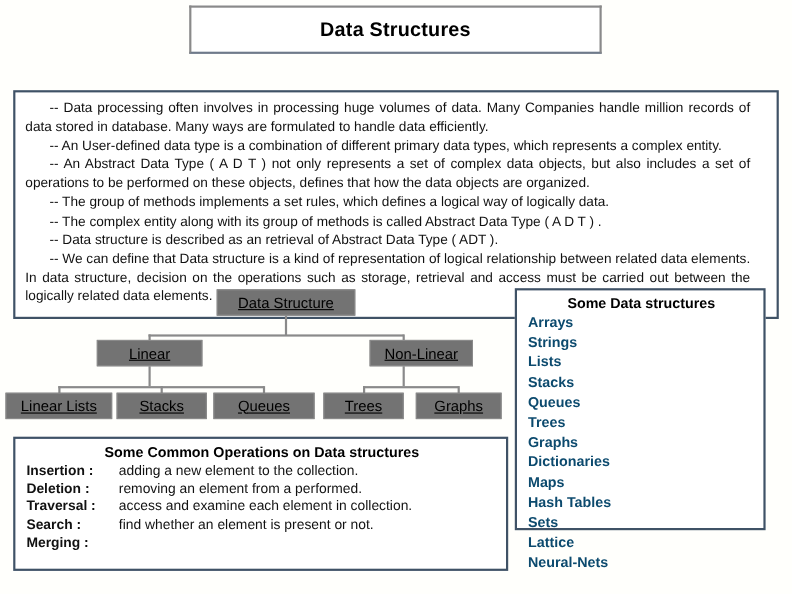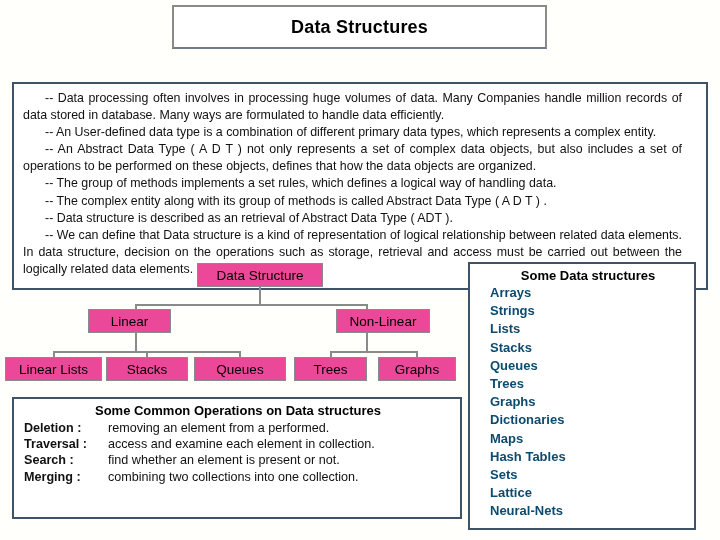--- a/index.html
+++ b/index.html
@@ -56,31 +56,32 @@
     font-size: 12.4px;
     line-height: 17.1px;
     color: #111111;
     text-align: justify;
     text-indent: 22px;
     text-justify: inter-word;
   }
   .node {
     position: absolute;
     border: 1.5px solid #8a8a8a;
-    background: #ec4899;
+    background: #737373;
     box-sizing: border-box;
     display: flex;
     align-items: center;
     justify-content: center;
     font-size: 13.5px;
     color: #000000;
     height: 24px;
+    text-decoration: underline;
   }
   .n-root   { left: 197px; top: 263px;  width: 126px; }
-  .n-linear { left: 88px;  top: 309px;  width: 83px;  }
+  .n-linear { left: 88px;  top: 309px;  width: 96px;  }
   .n-nonlin { left: 336px; top: 309px;  width: 94px;  }
   .n-ll     { left: 5px;   top: 357px;  width: 97px;  }
   .n-stacks { left: 106px; top: 357px;  width: 82px;  }
   .n-queues { left: 194px; top: 357px;  width: 92px;  }
   .n-trees  { left: 294px; top: 357px;  width: 73px;  }
   .n-graphs { left: 378px; top: 357px;  width: 78px;  }
 
   .ln {
     position: absolute;
     background: #8a8a8a;
@@ -120,25 +121,25 @@
     flex: 0 0 84px;
   }
   .ops-desc { flex: 1 1 auto; }
 
   
   .list-box {
     position: absolute;
     left: 468px;
     top: 262px;
     width: 228px;
-    height: 268px;
+    height: 220px;
     border: 2px solid #3f5266;
     background: #ffffff;
     box-sizing: border-box;
-    padding: 4px 8px 4px 20px;
+    padding: 4px 8px 4px 10px;
   }
   .list-title {
     text-align: center;
     font-size: 13px;
     font-weight: bold;
     color: #000000;
     margin-bottom: 1px;
   }
   .list-item {
     font-size: 13px;
@@ -151,21 +152,21 @@
 <body>
 
 <div class="title-box">
   <span class="title-text">Data Structures</span>
 </div>
 
 <div class="intro-box">
   <p>-- Data processing often involves in processing huge volumes of data. Many Companies handle million records of data stored in database. Many ways are formulated to handle data efficiently.</p>
   <p>-- An User-defined data type is a combination of different primary data types, which represents a complex entity.</p>
   <p>-- An Abstract Data Type ( A D T ) not only represents a set of complex data objects, but also includes a set of operations to be performed on these objects, defines that how the data objects are organized.</p>
-  <p>-- The group of methods implements a set rules, which defines a logical way of handling data.</p>
+  <p>-- The group of methods implements a set rules, which defines a logical way of logically data.</p>
   <p>-- The complex entity along with its group of methods is called Abstract Data Type ( A D T ) .</p>
   <p>--  Data structure is described as an retrieval of Abstract Data Type ( ADT ).</p>
   <p>-- We can define that Data structure is a kind of representation of logical relationship between related data elements. In data structure, decision on the operations such as storage, retrieval and access must be carried out between the logically related data elements.</p>
 </div>
 
 <div>
 
   <div class="ln ln-v" style="left:259px; top:287px; height:18px;"></div>
 
   <div class="ln ln-h" style="left:135px; top:304px; width:232px;"></div>
@@ -190,34 +191,37 @@
   <div class="node n-stacks">Stacks</div>
   <div class="node n-queues">Queues</div>
   <div class="node n-trees">Trees</div>
   <div class="node n-graphs">Graphs</div>
 </div>
 
 <div class="ops-box">
   <div class="ops-title">Some Common Operations on Data structures</div>
 
   <div class="ops-row">
+    <span class="ops-label">Insertion :</span>
+    <span class="ops-desc">adding a new element to the collection.</span>
+  </div>
+  <div class="ops-row">
     <span class="ops-label">Deletion :</span>
     <span class="ops-desc">removing an element from a performed.</span>
   </div>
   <div class="ops-row">
     <span class="ops-label">Traversal :</span>
     <span class="ops-desc">access and examine each element in collection.</span>
   </div>
   <div class="ops-row">
     <span class="ops-label">Search :</span>
     <span class="ops-desc">find whether an element is present or not.</span>
   </div>
   <div class="ops-row">
     <span class="ops-label">Merging :</span>
-    <span class="ops-desc">combining two collections into one collection.</span>
   </div>
 </div>
 
 <div class="list-box">
   <div class="list-title">Some Data structures</div>
   <div class="list-item">Arrays</div>
   <div class="list-item">Strings</div>
   <div class="list-item">Lists</div>
   <div class="list-item">Stacks</div>
   <div class="list-item">Queues</div>

